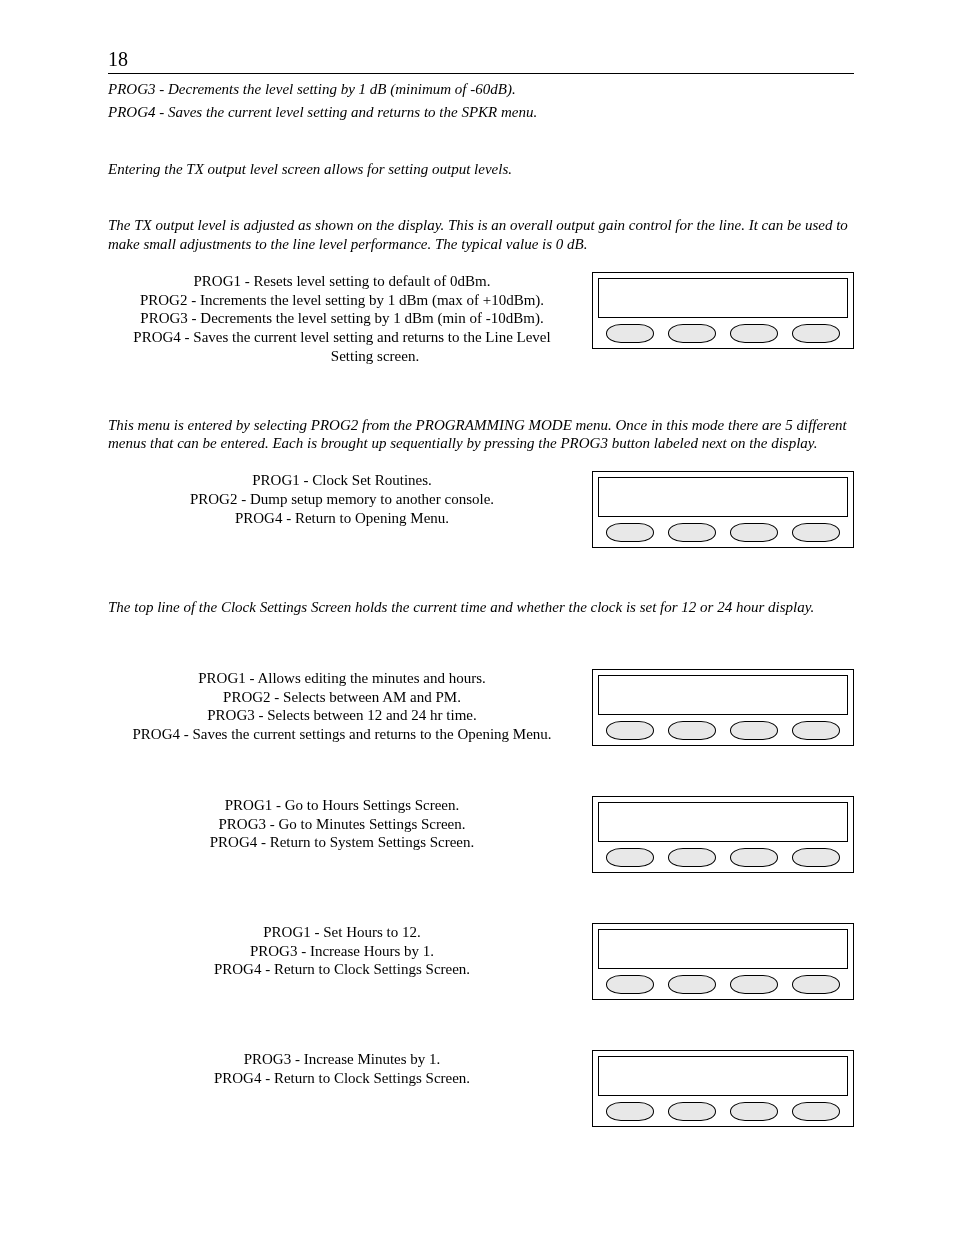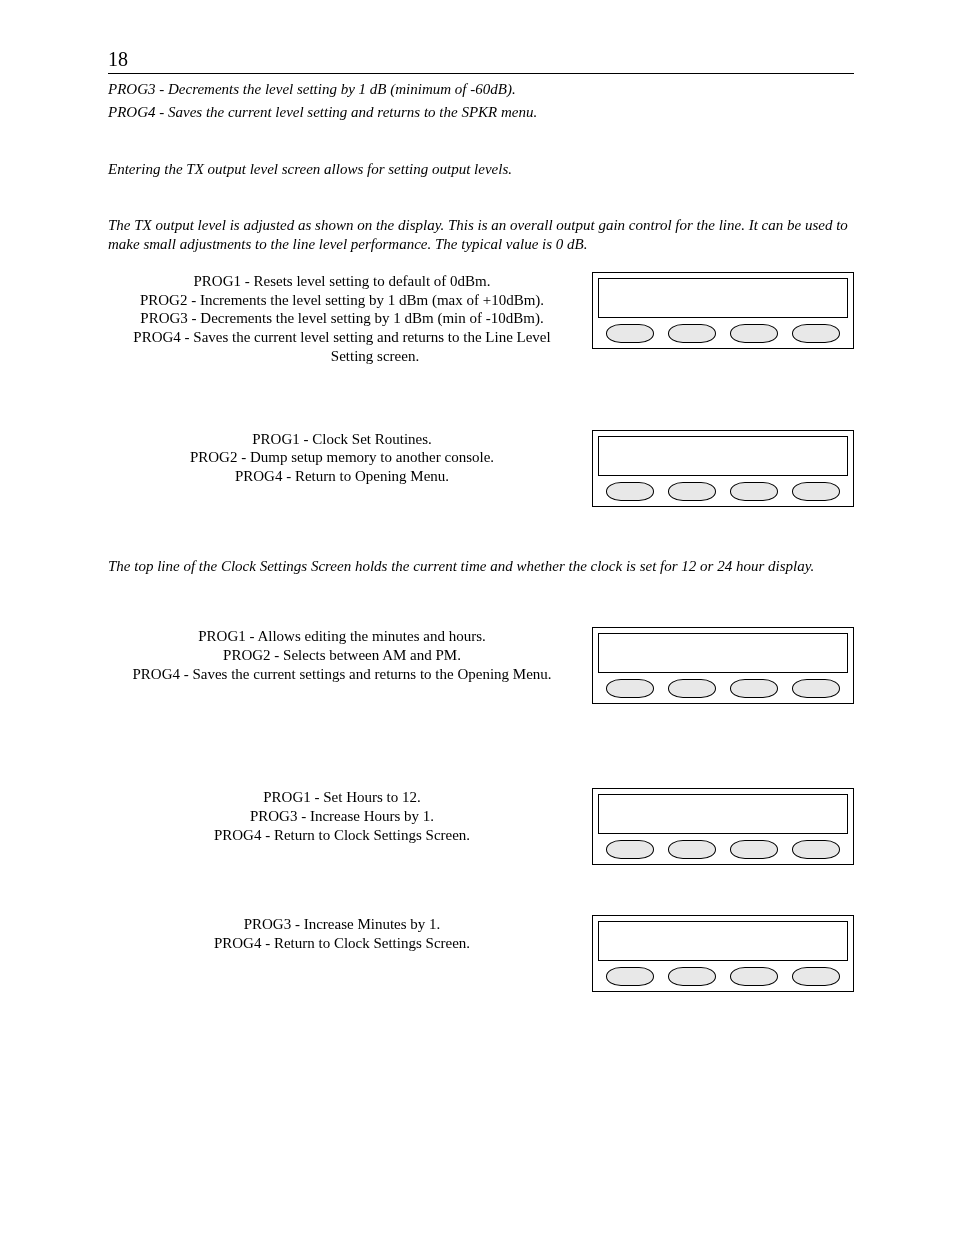--- a/index.html
+++ b/index.html
@@ -114,20 +114,21 @@
         <div class="btn-oval"></div>
         <div class="btn-oval"></div>
         <div class="btn-oval"></div>
         <div class="btn-oval"></div>
       </div>
     </div>
   </div>
 
   <div class="gap-md"></div>
 
+  <p class="para">This menu is entered by selecting PROG2 from the PROGRAMMING MODE menu.  Once in this mode there are 5 different menus that can be entered.  Each is brought up sequentially by pressing the PROG3 button labeled next on the display.</p>
 
   <div class="gap-sm"></div>
 
   <div class="row">
     <div class="textcol">
       <p class="prog-line">PROG1 - Clock Set Routines.</p>
       <p class="prog-line">PROG2 - Dump setup memory to another console.</p>
       <p class="prog-line">PROG4 - Return to Opening Menu.</p>
     </div>
     <div class="panel">
@@ -144,35 +145,52 @@
   <div class="gap-md"></div>
 
   <p class="para">The top line of the Clock Settings Screen holds the current time and whether the clock is set for 12 or 24 hour display.</p>
 
   <div class="gap-lg"></div>
 
   <div class="row">
     <div class="textcol">
       <p class="prog-line">PROG1 - Allows editing the minutes and hours.</p>
       <p class="prog-line">PROG2 - Selects between AM and PM.</p>
+      <p class="prog-line">PROG3 - Selects between 12 and 24 hr time.</p>
       <p class="prog-line">PROG4 - Saves the current settings and returns to the Opening Menu.</p>
     </div>
     <div class="panel">
       <div class="panel-screen"></div>
       <div class="panel-buttons">
         <div class="btn-oval"></div>
         <div class="btn-oval"></div>
         <div class="btn-oval"></div>
         <div class="btn-oval"></div>
       </div>
     </div>
   </div>
 
   <div class="gap-md"></div>
 
+  <div class="row">
+    <div class="textcol">
+      <p class="prog-line">PROG1 - Go to Hours Settings Screen.</p>
+      <p class="prog-line">PROG3 - Go to Minutes Settings Screen.</p>
+      <p class="prog-line">PROG4 - Return to System Settings Screen.</p>
+    </div>
+    <div class="panel">
+      <div class="panel-screen"></div>
+      <div class="panel-buttons">
+        <div class="btn-oval"></div>
+        <div class="btn-oval"></div>
+        <div class="btn-oval"></div>
+        <div class="btn-oval"></div>
+      </div>
+    </div>
+  </div>
 
   <div class="gap-md"></div>
 
   <div class="row">
     <div class="textcol">
       <p class="prog-line">PROG1 - Set Hours to 12.</p>
       <p class="prog-line">PROG3 - Increase Hours by 1.</p>
       <p class="prog-line">PROG4 - Return to Clock Settings Screen.</p>
     </div>
     <div class="panel">

